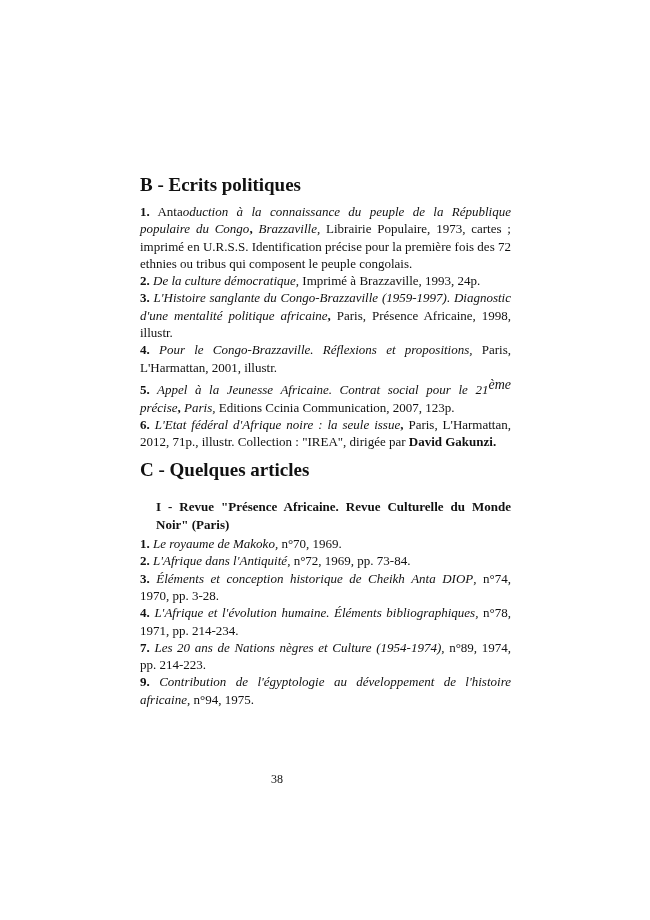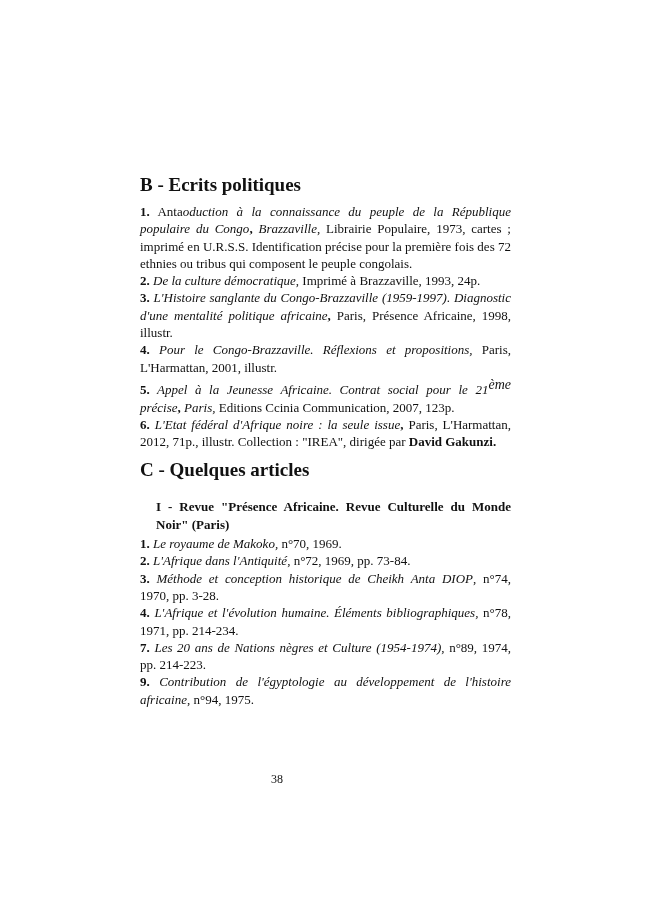--- a/index.html
+++ b/index.html
@@ -33,20 +33,20 @@
   <p class="p"><b>5.</b><i> Appel à la Jeunesse Africaine. Contrat social pour le 21</i><i><sup style="font-size:14px">ème</sup></i><i> précise</i><b>,</b><i> Paris,</i><span> Editions Ccinia Communication, 2007, 123p.</span></p>
 
   <p class="p"><b>6.</b><i> L'Etat fédéral d'Afrique noire : la seule issue</i><b>,</b><span> Paris, L'Harmattan, 2012, 71p., illustr. Collection : "IREA", dirigée par </span><b>David Gakunzi.</b></p>
 
   <div class="h2" style="margin-top:10px">C - Quelques articles</div>
 
   <div class="h3">I - Revue "Présence Africaine. Revue Culturelle du Monde Noir" (Paris)</div>
 
   <p class="p"><b>1.</b><i> Le royaume de Makoko,</i><span> n°70, 1969.</span></p>
   <p class="p"><b>2.</b><i> L'Afrique dans l'Antiquité</i><span>, n°72, 1969, pp. 73-84.</span></p>
-  <p class="p"><b>3.</b><i> Méthode et conception historique de Cheikh Anta DIOP</i><span>, n°74, 1970, pp. 3-28.</span></p>
+  <p class="p"><b>3.</b><i> Éléments et conception historique de Cheikh Anta DIOP</i><span>, n°74, 1970, pp. 3-28.</span></p>
   <p class="p"><b>4.</b><i> L'Afrique et l'évolution humaine. Éléments bibliographiques,</i><span> n°78, 1971, pp. 214-234.</span></p>
   <p class="p"><b>7.</b><i> Les 20 ans de Nations nègres et Culture (1954-1974)</i><span>, n°89, 1974, pp. 214-223.</span></p>
   <p class="p"><b>9.</b><i> Contribution de l'égyptologie au développement de l'histoire africaine</i><span>, n°94, 1975.</span></p>
 
 </div>
 
 <div class="pageno">38</div>
 
 </body></html>

